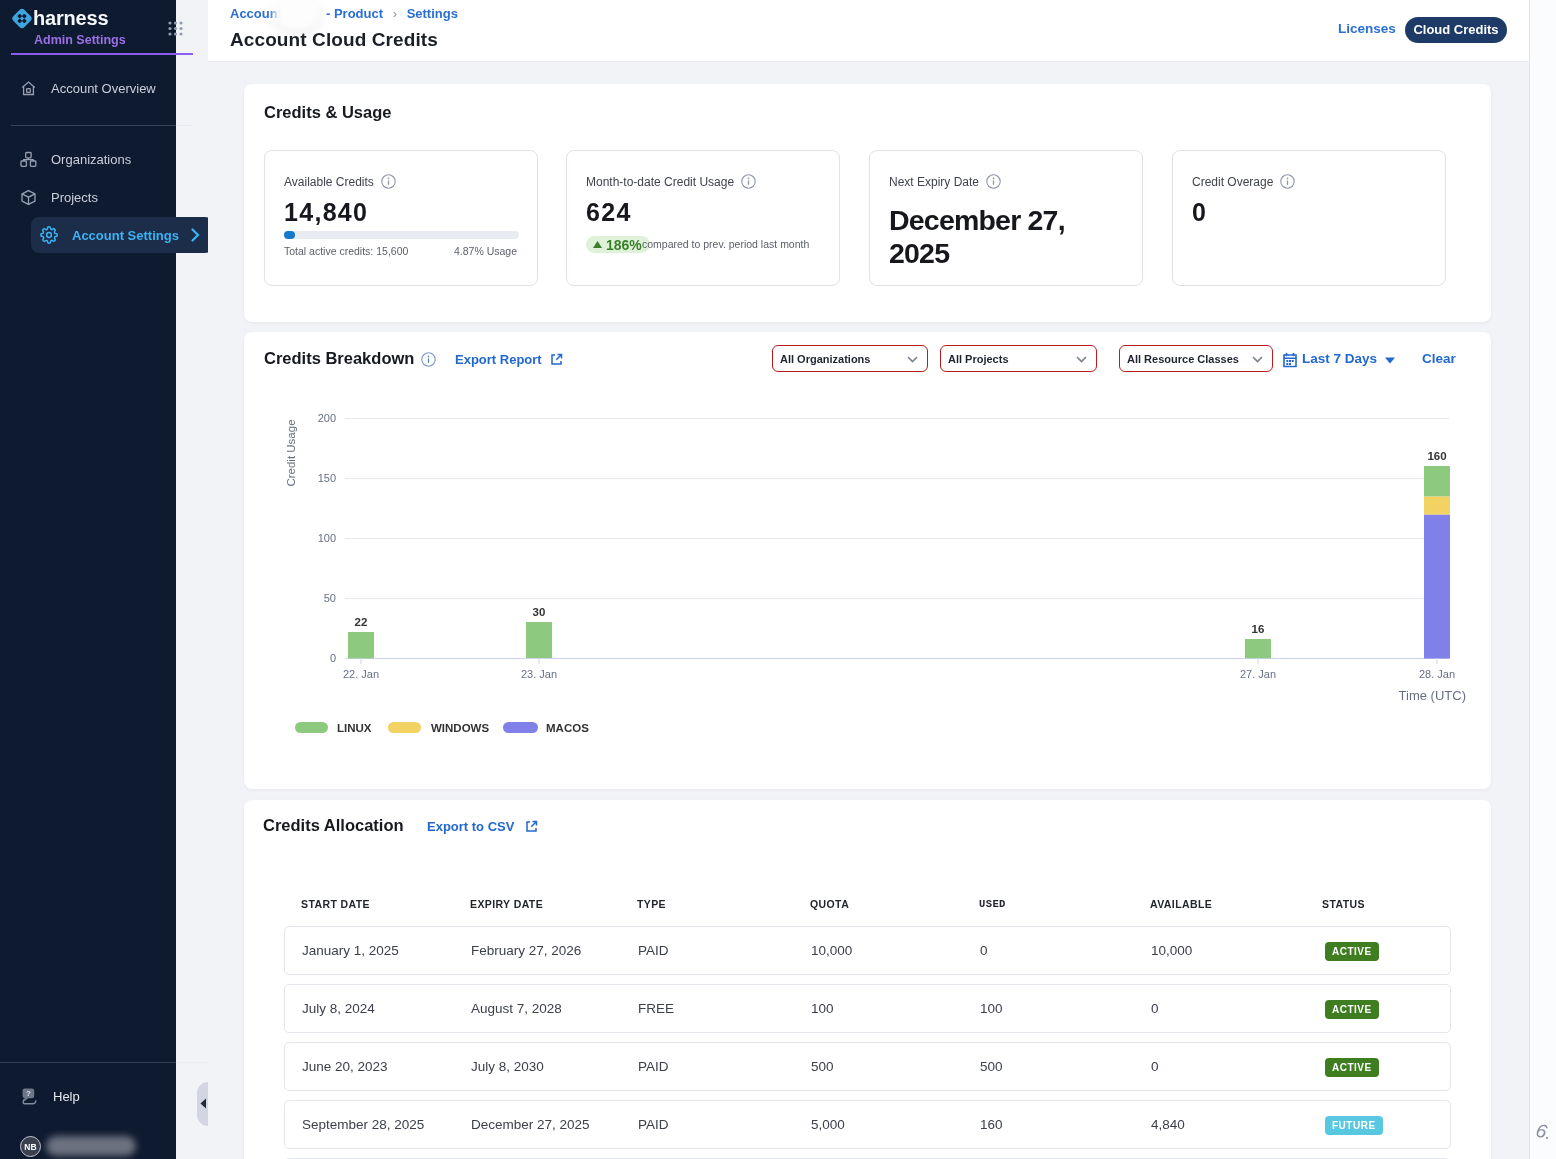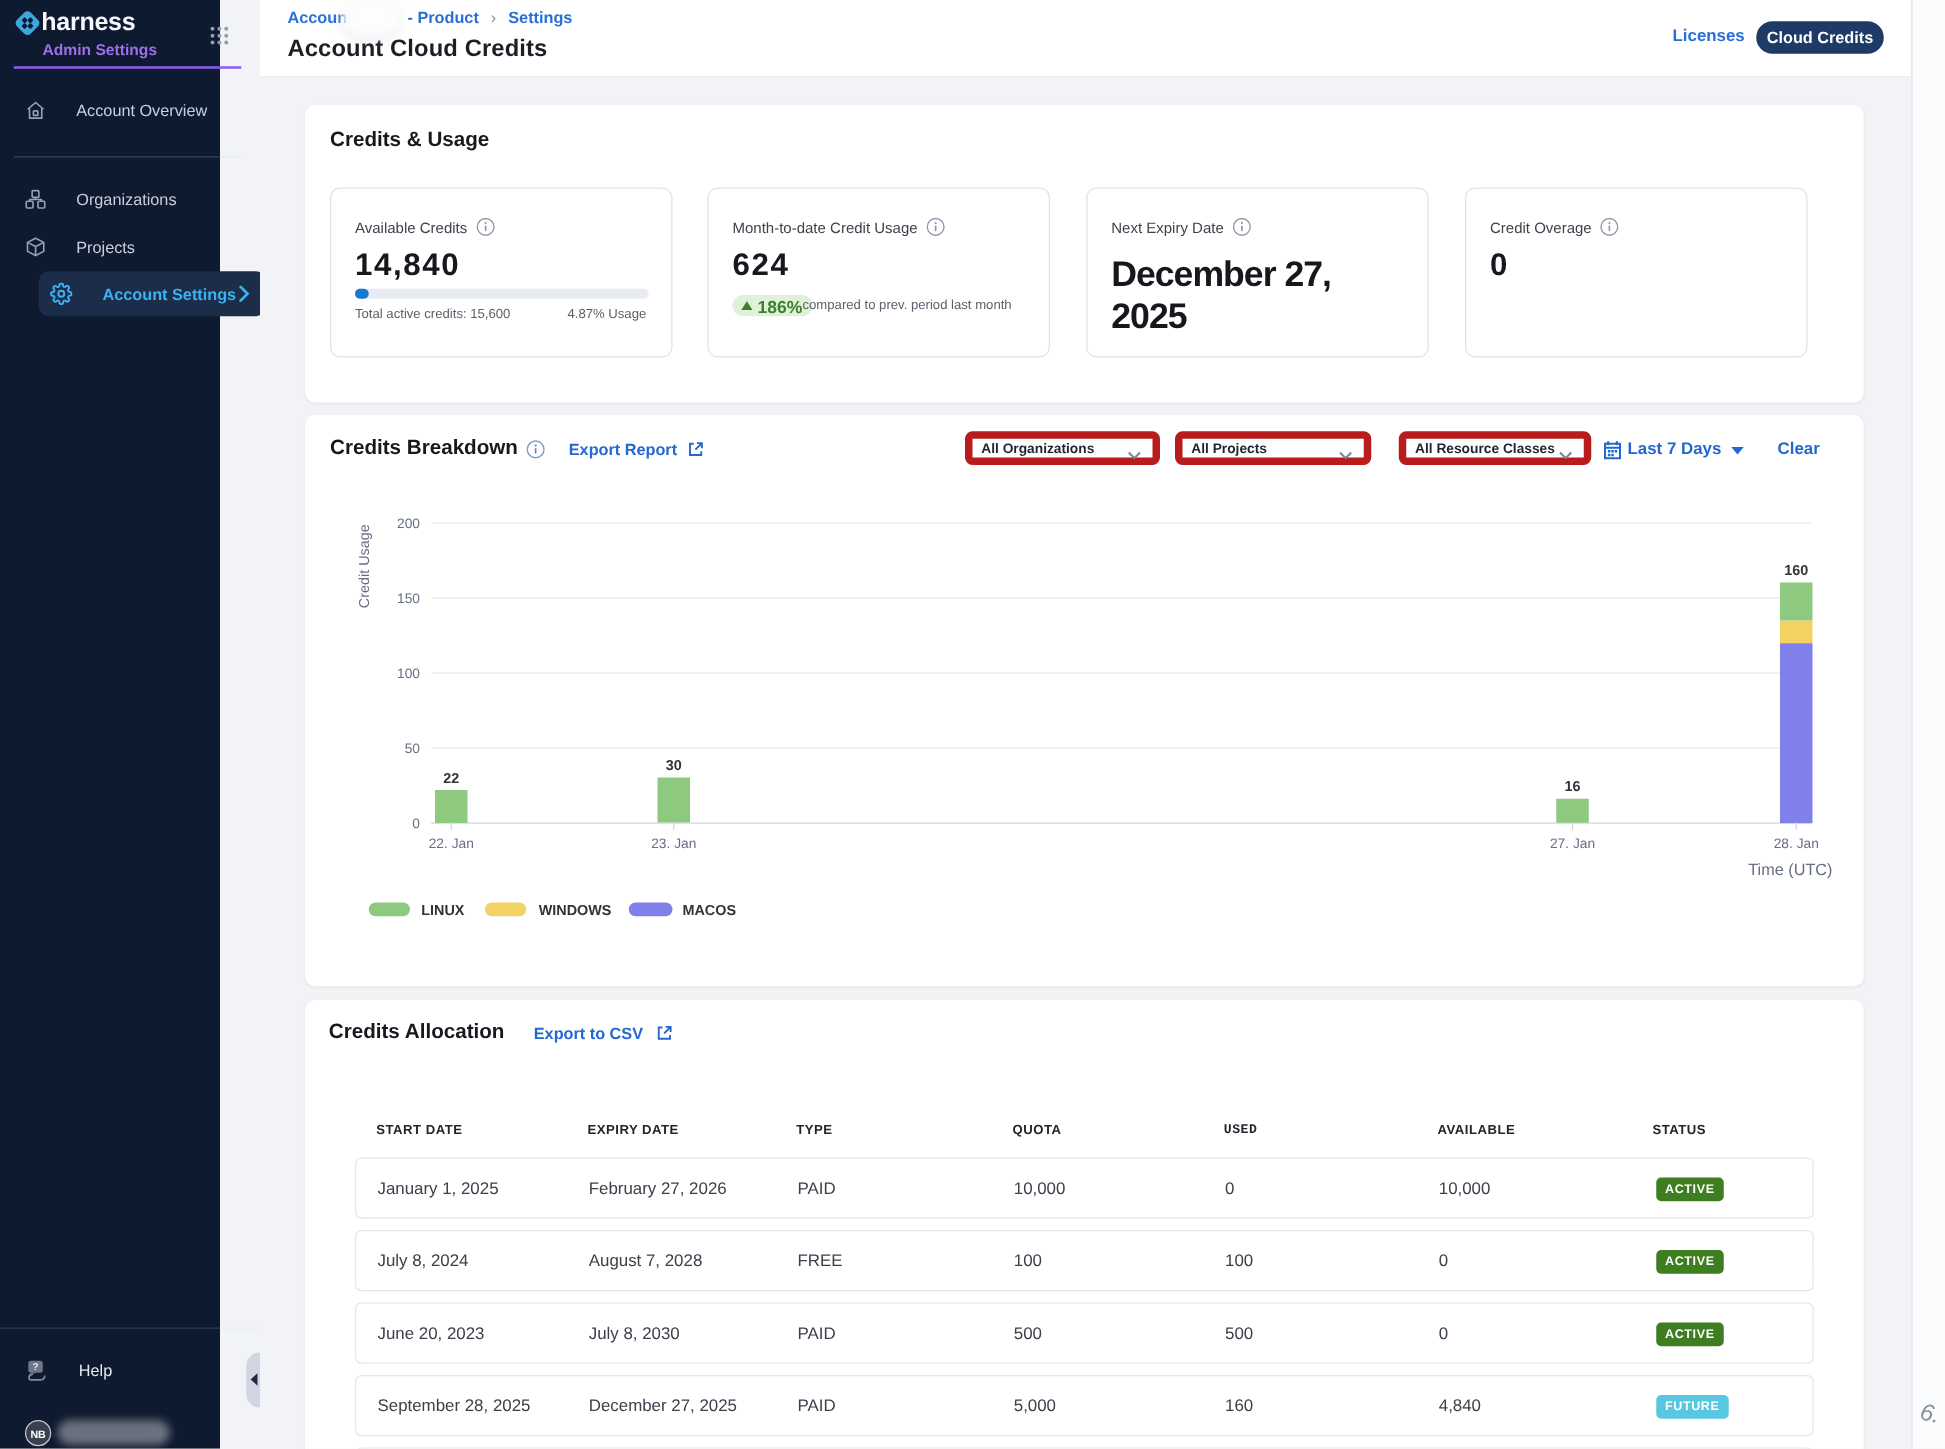--- a/index.html
+++ b/index.html
@@ -3,21 +3,21 @@
 <meta charset="utf-8">
 <style>
   * { margin:0; padding:0; box-sizing:border-box; }
   html,body { width:1556px; height:1159px; overflow:hidden; font-family:"Liberation Sans", sans-serif; }
   body { position:relative; background:#F1F3F6; }
   .abs { position:absolute; }
 
   
   #sidebar { position:absolute; left:0; top:0; width:176px; height:1159px; background:#0E1A2F; }
   .navtext { color:#C9CFDB; font-size:13px; }
-  .navitem { position:absolute; left:11px; width:182px; height:36px; display:flex; align-items:center; gap:24px; padding-left:9px; border-radius:8px; }
+  .navitem { position:absolute; left:11px; width:182px; height:36px; display:flex; align-items:center; gap:14px; padding-left:9px; border-radius:8px; }
   .navitem svg { flex:0 0 auto; }
   #nav-active { background:#1C2D49;margin-left:20px; }
   #nav-active span { color:#3CB2F4; font-weight:700; }
   .sdivider { position:absolute; left:11px; width:182px; height:1px; background:rgba(200,210,230,0.22); }
 
   
   #header { position:absolute; left:208px; top:0; width:1321px; height:62px; background:#fff; border-bottom:1px solid #E7E9EE; }
   .crumb { position:absolute; left:22px; top:6px; font-size:13px; font-weight:600; color:#2A6FD6; }
   .crumb .sep { color:#8a93a3; font-weight:400; padding:0 6px; }
   #ptitle { position:absolute; left:22px; top:29px; font-size:19px; font-weight:700; color:#1B1F26; letter-spacing:0.1px;}
@@ -34,21 +34,21 @@
   .stat .lbl { position:absolute; left:19px; top:23px; font-size:12px; color:#3F434C; display:flex; align-items:center; gap:7px; white-space:nowrap;}
   .stat .big { position:absolute; left:19px; top:47px; font-size:25px; font-weight:700; color:#16181D; letter-spacing:1.3px;}
   .subgray { font-size:10.5px; color:#5A5F6A; }
 
   .ibar { width:235px; height:8px; border-radius:4px; background:#E9EBF2; position:absolute; left:19px; top:80px; }
   .ibar i { display:block; width:11px; height:8px; border-radius:4px; background:#1779CE; }
 
   .badge-up { position:absolute; left:19px; top:85px; height:17px; padding:0 8px 0 7px; border-radius:9px; background:#DFF2D9; color:#3B7F2A; font-size:14px; font-weight:700; display:flex; align-items:center; gap:4px; }
 
   
-  .sel { position:absolute; top:13px; height:27px; border:6px solid #b91c1c; border-radius:6px; background:#fff; font-size:11px; font-weight:700; color:#1F2430; display:flex; align-items:center; padding-left:7px; white-space:nowrap; }
+  .sel { position:absolute; top:13px; height:27px; border:1px solid #b91c1c; border-radius:6px; background:#fff; font-size:11px; font-weight:700; color:#1F2430; display:flex; align-items:center; padding-left:7px; white-space:nowrap; }
   .sel svg { position:absolute; right:9px; top:10px; }
   .bluebold { color:#2368D0; font-weight:700; font-size:13px; }
 
   
   .thead { position:absolute; font-size:10.5px; font-weight:700; color:#22262C; letter-spacing:0.4px; }
   .trow { position:absolute; left:40px; width:1167px; height:49px; border:1px solid #E3E6EB; border-radius:5px; background:#fff; }
   .tcell { position:absolute; top:16px; font-size:13.5px; color:#3C404A; }
   .tbadge { position:absolute; top:15px; height:19px; padding:0 7px; border-radius:4px; color:#fff; font-size:10px; font-weight:700; letter-spacing:0.5px; line-height:19px; }
 
   

